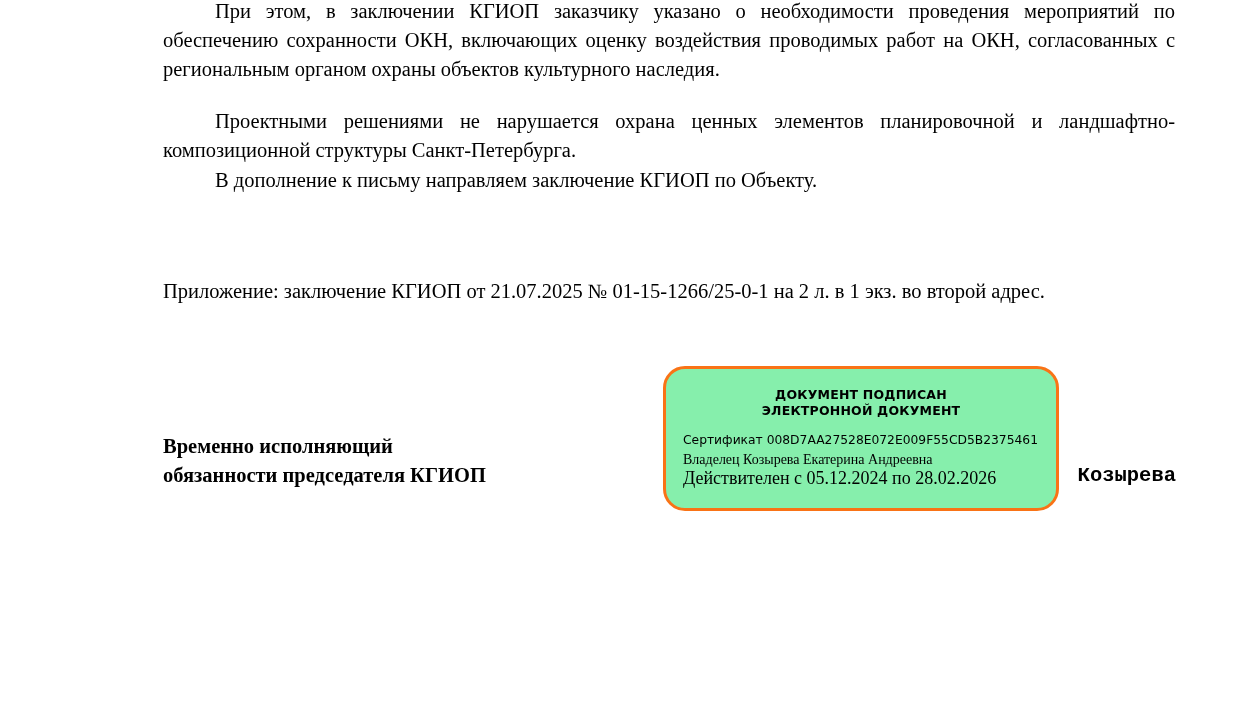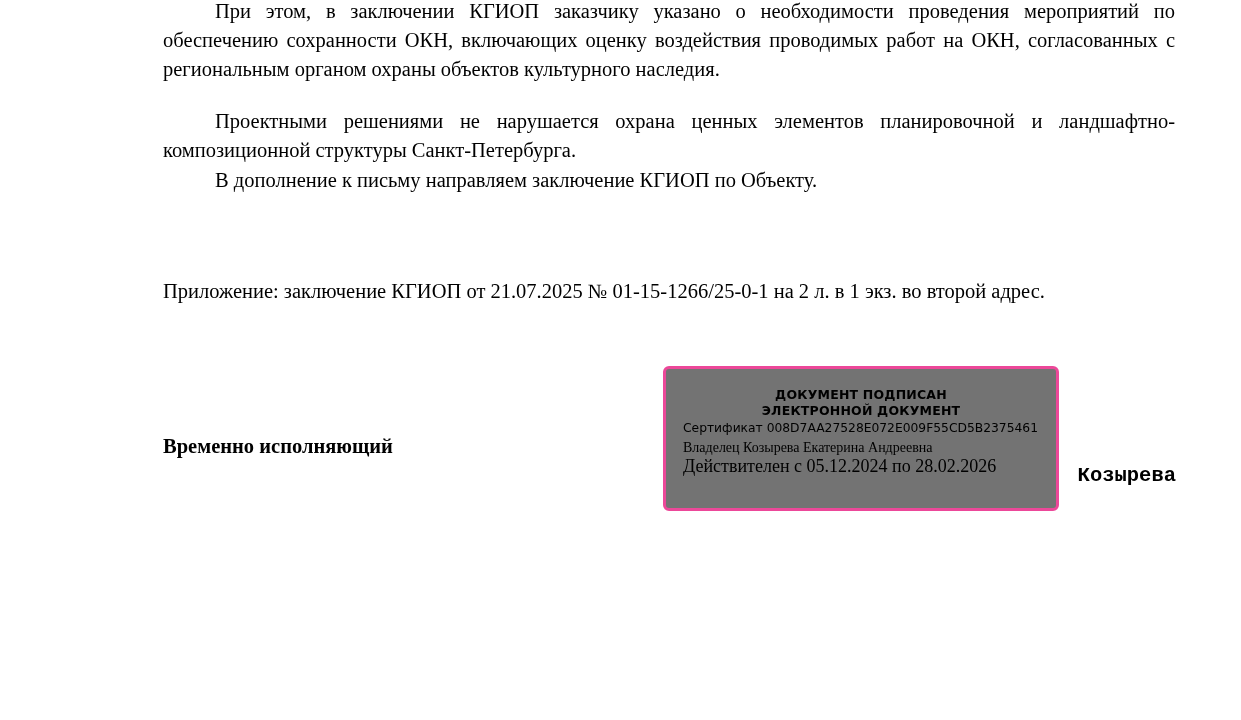--- a/index.html
+++ b/index.html
@@ -74,36 +74,36 @@
     font-weight: bold;
     font-family: Liberation Mono, monospace;
   }
 
   .stamp {
     position: absolute;
     left: 663px;
     top: 366px;
     width: 396px;
     height: 145px;
-    border: 3px solid #ec4899;
-    border-radius: 6px;
+    border: 3px solid #f97316;
+    border-radius: 22px;
     box-sizing: border-box;
-    background: #737373;
+    background: #86efac;
     font-family: "DejaVu Sans", sans-serif;
   }
   .stamp-title {
     text-align: center;
     font-weight: bold;
     font-size: 12.5px;
     line-height: 16px;
     letter-spacing: 0.2px;
     margin-top: 18px;
   }
   .stamp-lines {
-    margin-top: 0;
+    margin-top: 12px;
     padding-left: 17px;
     padding-right: 10px;
   }
   .stamp-line {
     font-size: 12.3px;
     line-height: 19px;
     white-space: nowrap;
   }
   .stamp-line.owner {
     font-family: "Liberation Serif", serif;
@@ -131,20 +131,21 @@
     <p><span class="indent"></span><span>В дополнение к письму направляем заключение КГИОП по Объекту.</span></p>
   </div>
 
   <div class="body-text attachment">
     <p><span>Приложение: заключение КГИОП от 21.07.2025 № 01-15-1266/25-0-1 на 2 л. в 1 экз. во второй адрес.</span></p>
   </div>
 
   <div class="signature-block">
     <div class="signature-role">
       <div>Временно исполняющий</div>
+      <div>обязанности председателя КГИОП</div>
     </div>
     <div class="signature-name">Козырева</div>
   </div>
 
   <div class="stamp">
     <div class="stamp-title">
       <div>ДОКУМЕНТ ПОДПИСАН</div>
       <div>ЭЛЕКТРОННОЙ ДОКУМЕНТ</div>
     </div>
     <div class="stamp-lines">

